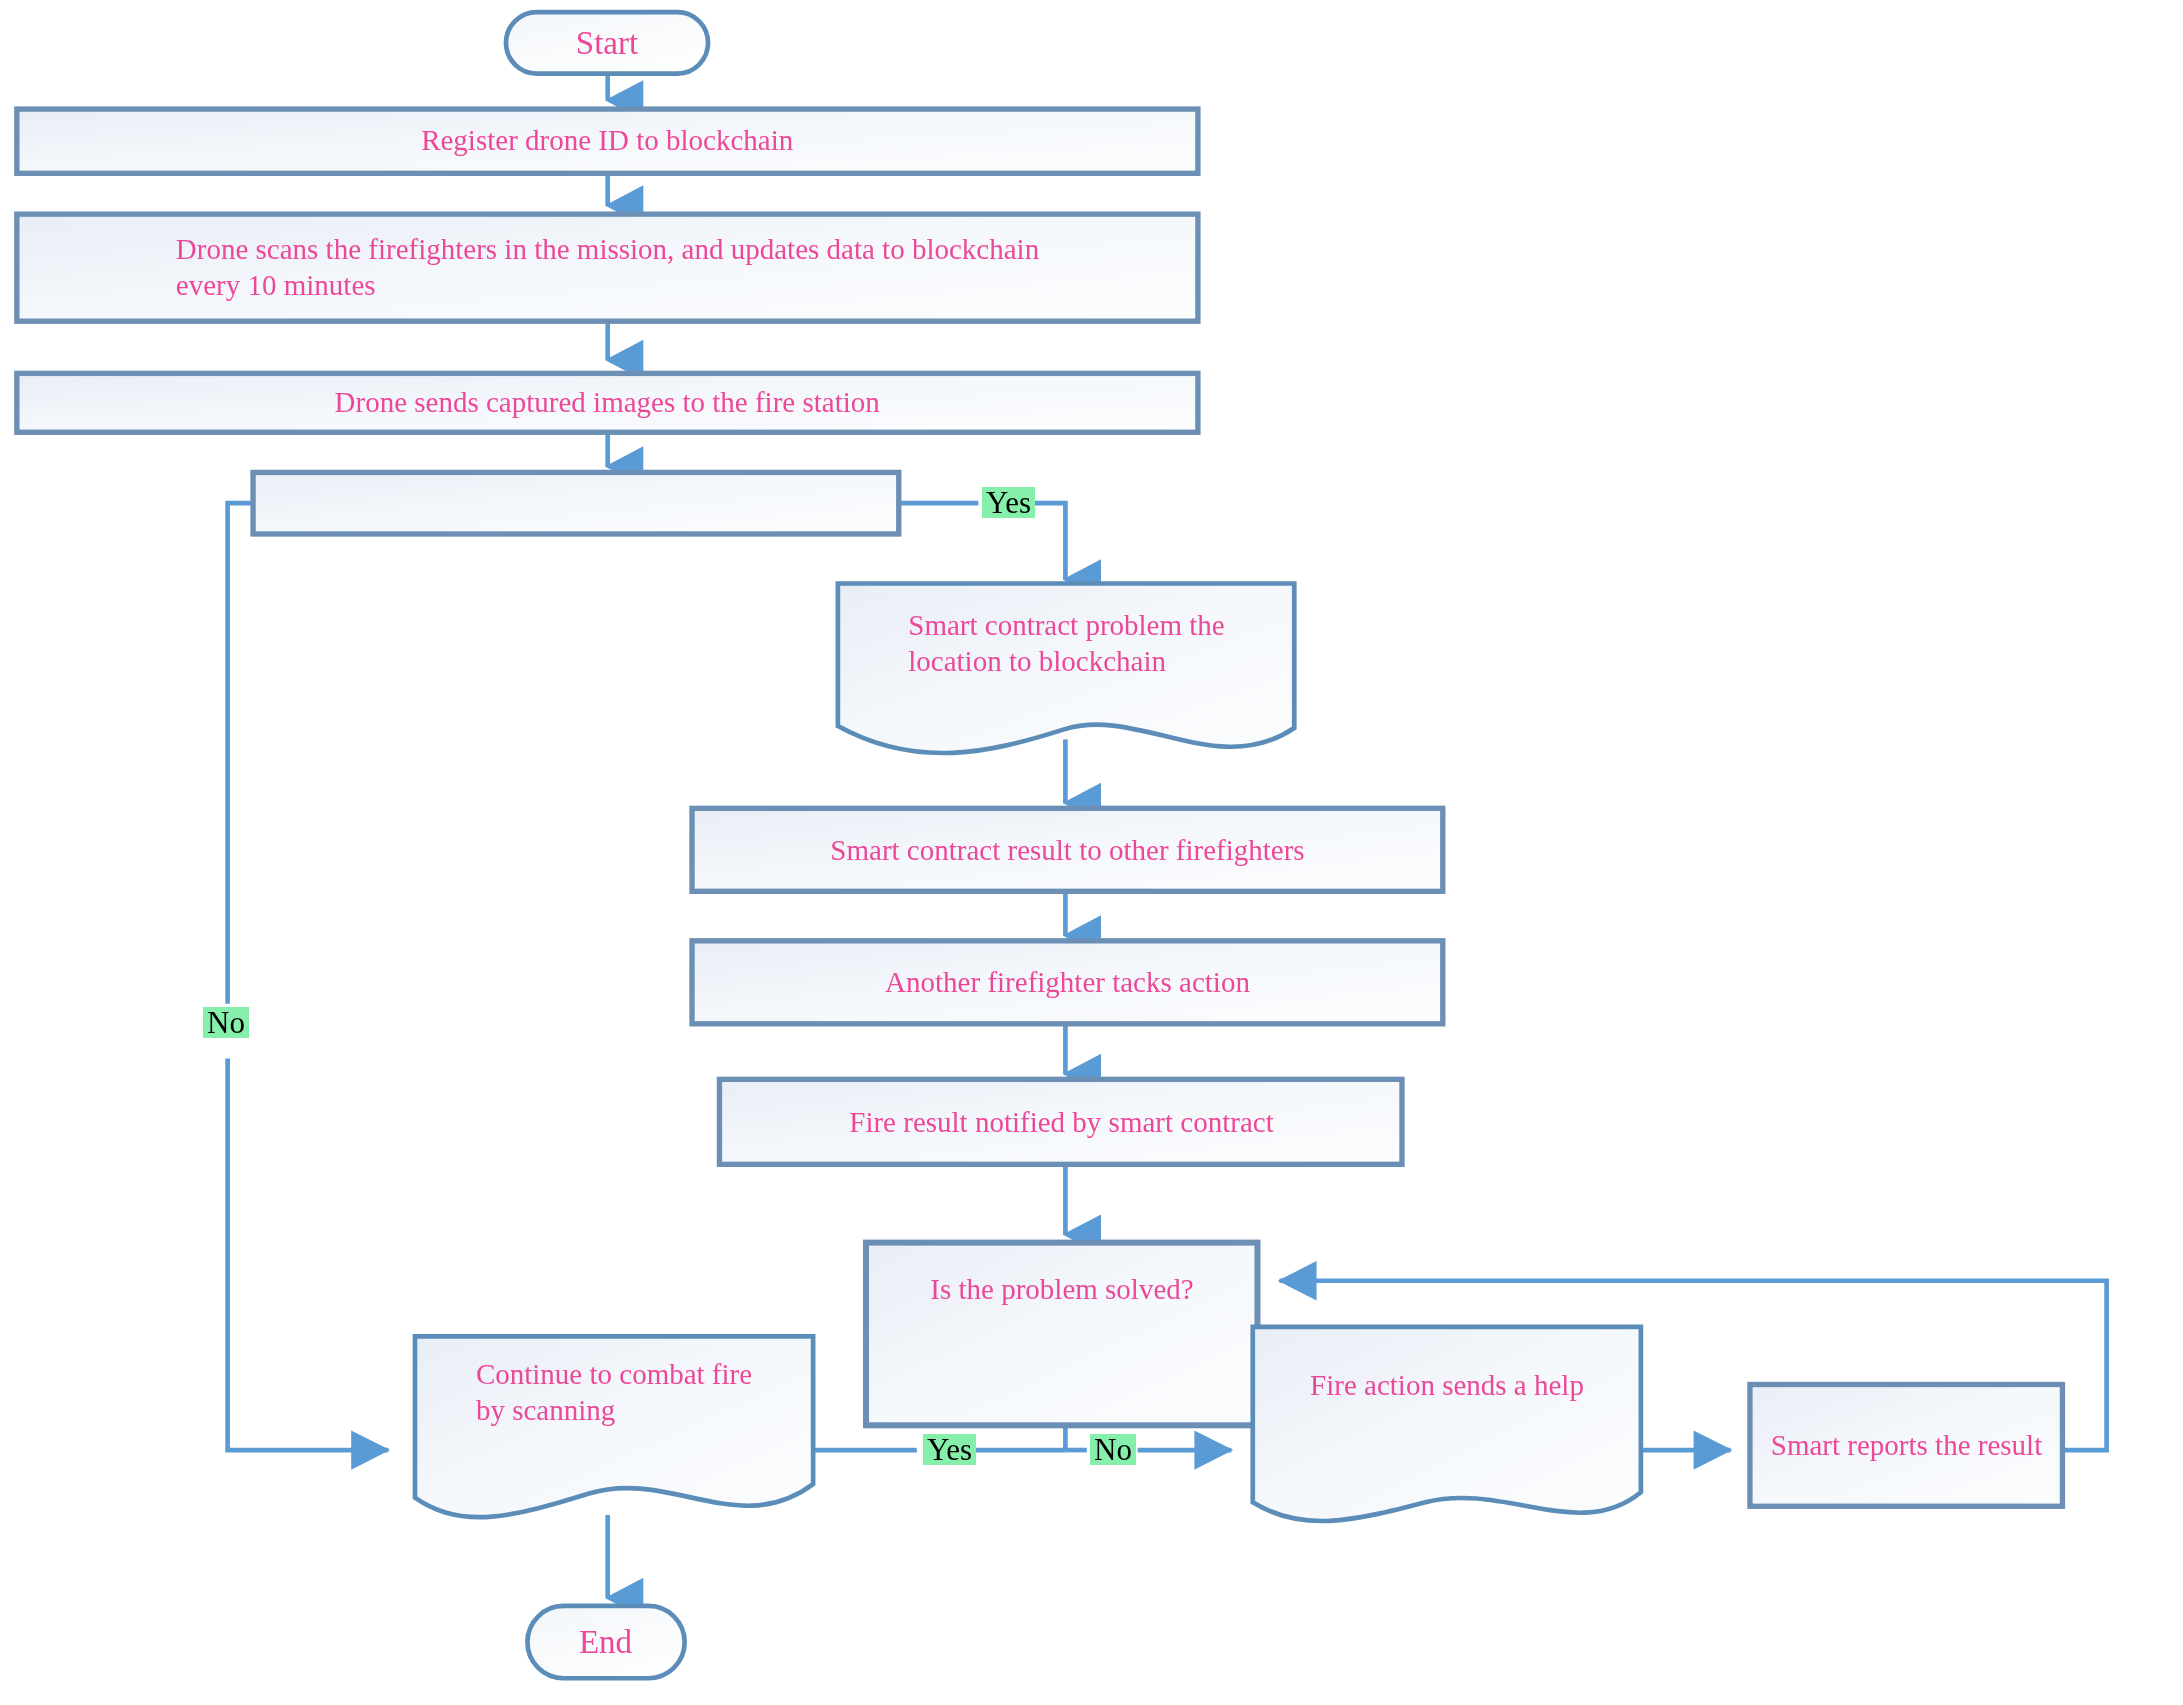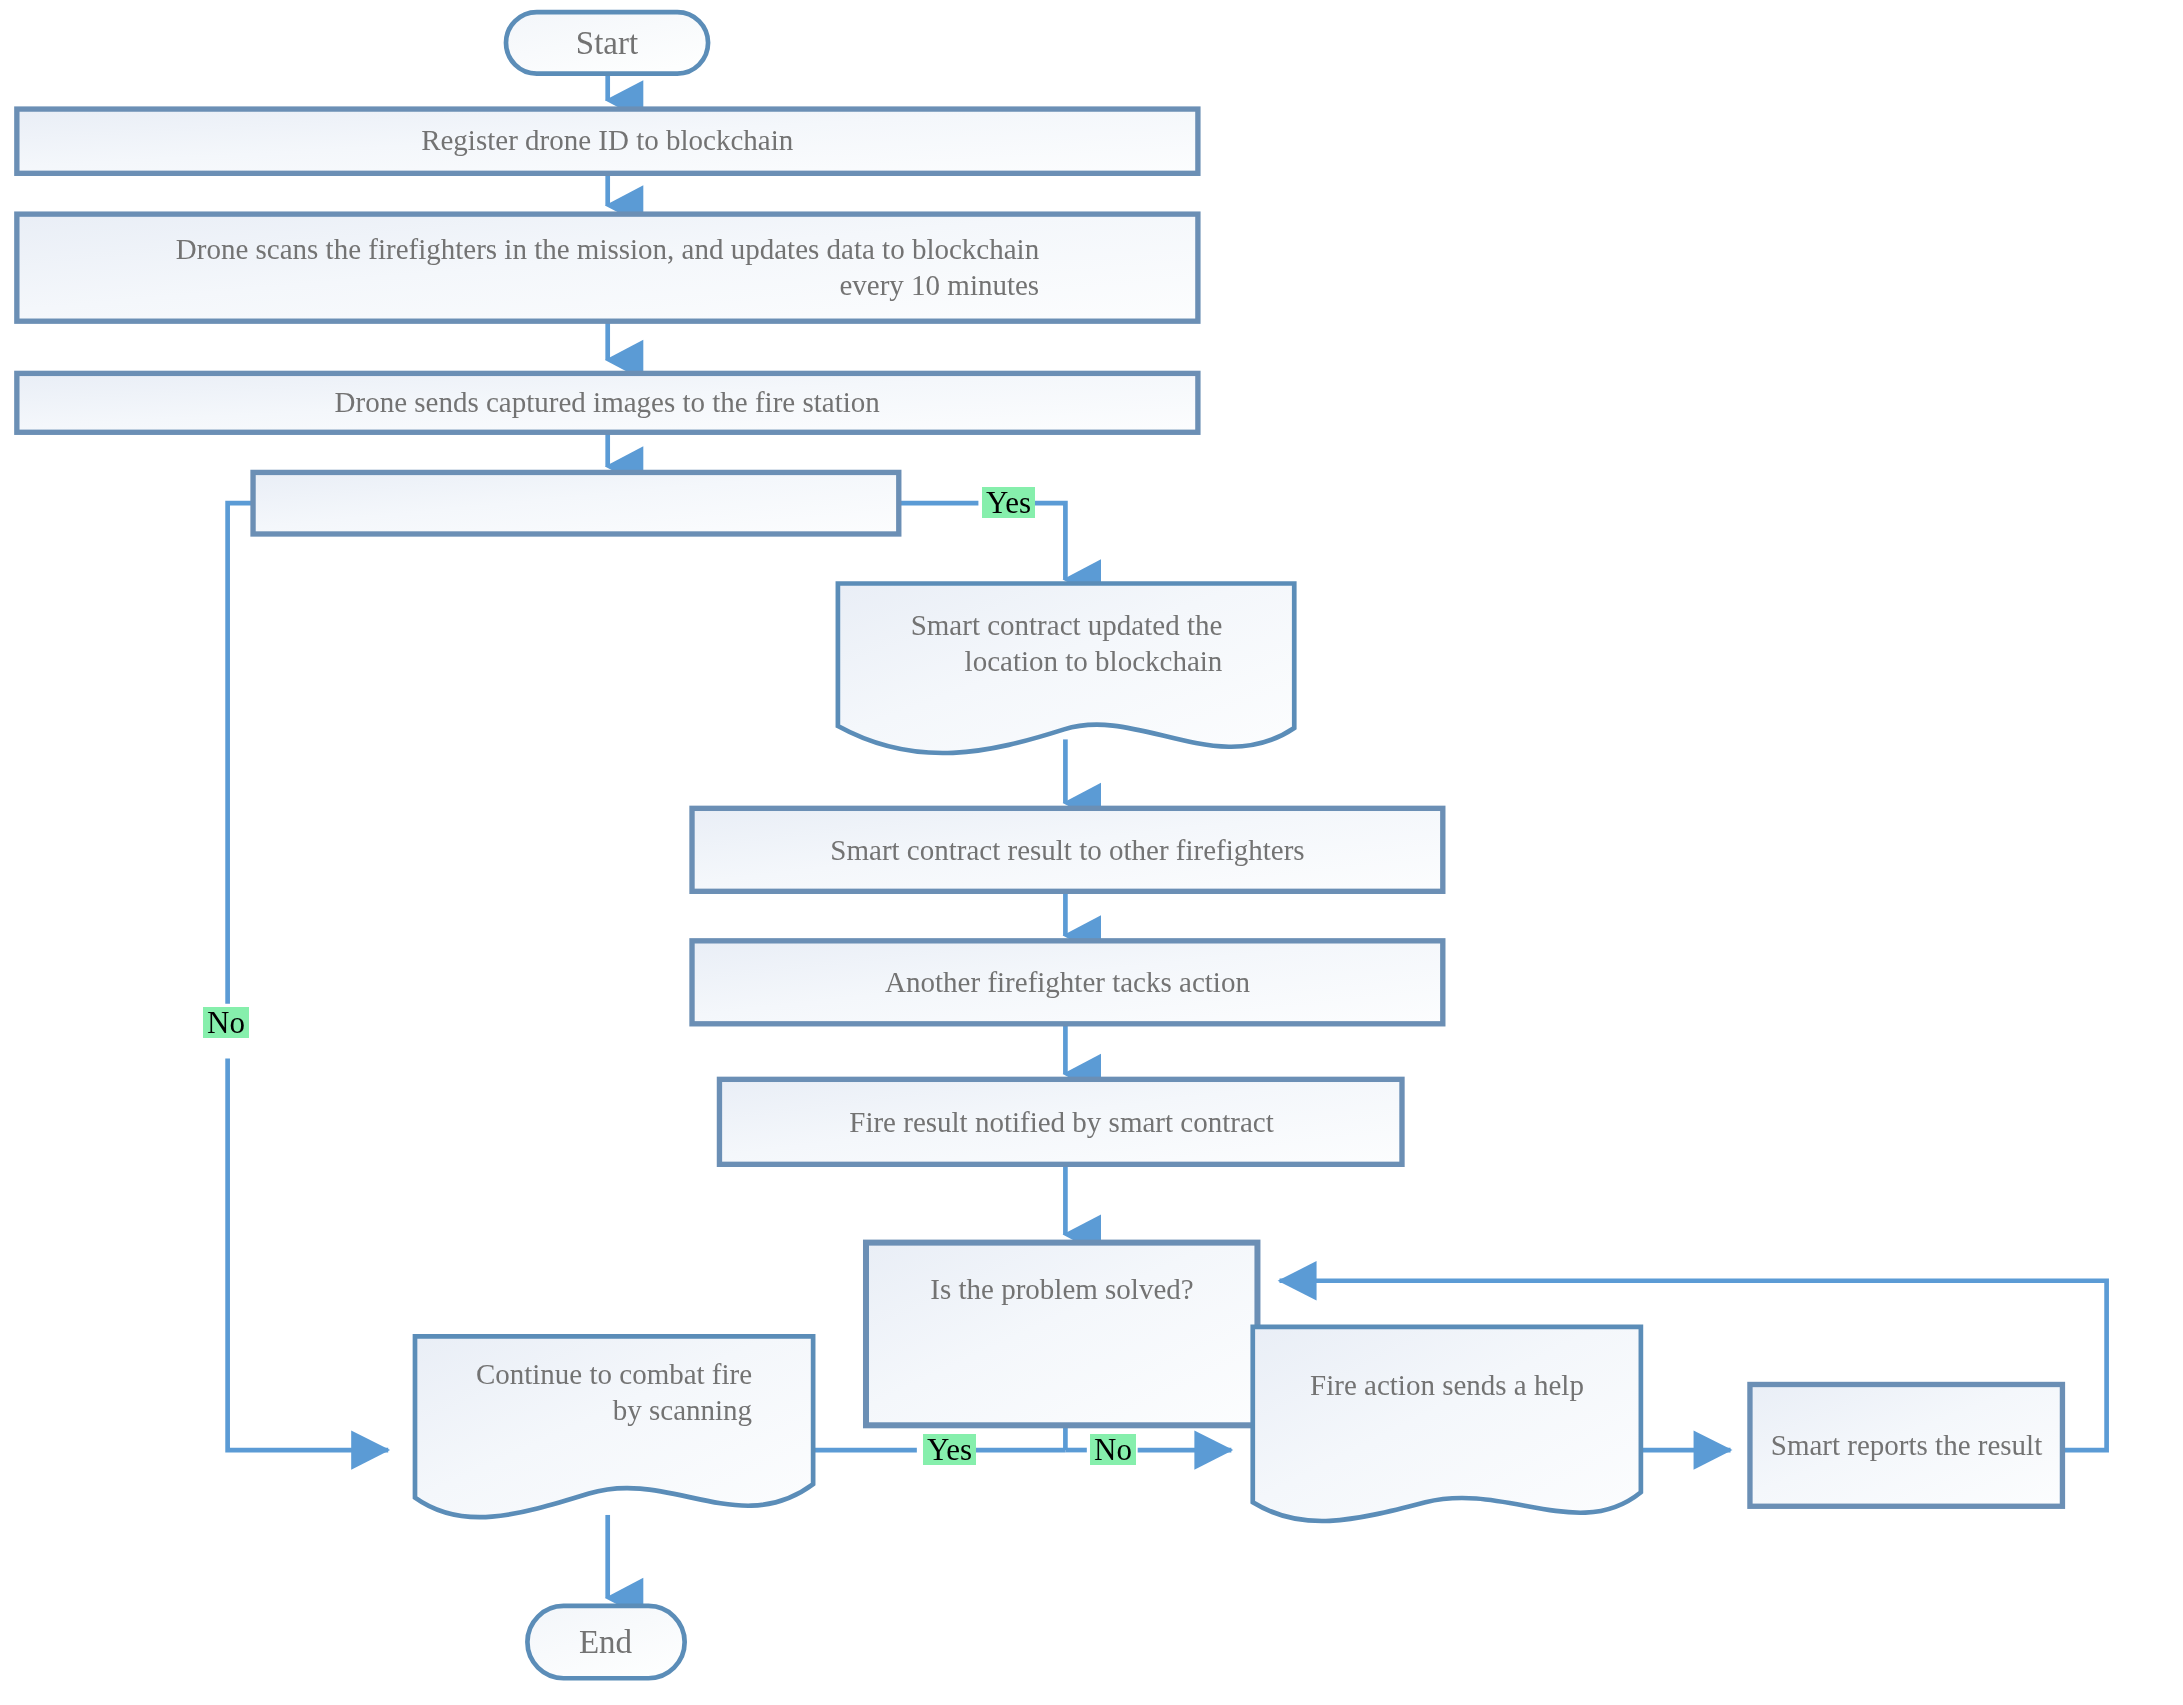--- a/index.html
+++ b/index.html
@@ -20,22 +20,22 @@
     top: 0;
     left: 0;
     width: 2183px;
     height: 1705px;
   }
   .node-label {
     position: absolute;
     display: flex;
     align-items: center;
     justify-content: center;
-    text-align: right;
-    color: #737373;
+    text-align: left;
+    color: #ec4899;
     font-family: "Liberation Serif", "DejaVu Serif", serif;
     line-height: 1.22;
     white-space: pre-line;
     pointer-events: none;
   }
   .edge-label {
     position: absolute;
     color: #000000;
     font-family: "Liberation Serif", "DejaVu Serif", serif;
     font-size: 31px;
@@ -146,21 +146,21 @@
   <div class="node-label terminator-label" style="left:506px; top:12px; width:202px; height:62px;">Start</div>
 
   <div class="node-label process-label" style="left:16.7px; top:109px; width:1181px; height:64px;">Register drone ID to blockchain</div>
 
   <div class="node-label process-label" style="left:30px; top:214px; width:1155px; height:107px;">Drone scans the firefighters in the mission, and updates data to blockchain
 every 10 minutes</div>
 
   <div class="node-label process-label" style="left:16.7px; top:373px; width:1181px; height:59px;">Drone sends captured images to the fire station</div>
 
 
-  <div class="node-label process-label" style="left:845px; top:590px; width:443px; height:107px;">Smart contract updated the
+  <div class="node-label process-label" style="left:845px; top:590px; width:443px; height:107px;">Smart contract problem the
 location to blockchain</div>
 
   <div class="node-label process-label" style="left:692px; top:809px; width:751px; height:83px;">Smart contract result to other firefighters</div>
 
   <div class="node-label process-label" style="left:692px; top:941px; width:751px; height:83px;">Another firefighter tacks action</div>
 
   <div class="node-label process-label" style="left:720px; top:1080px; width:683px; height:85px;">Fire result notified by smart contract</div>
 
   <div class="node-label process-label" style="left:866px; top:1198px; width:392px; height:183px;">Is the problem solved?</div>
 

